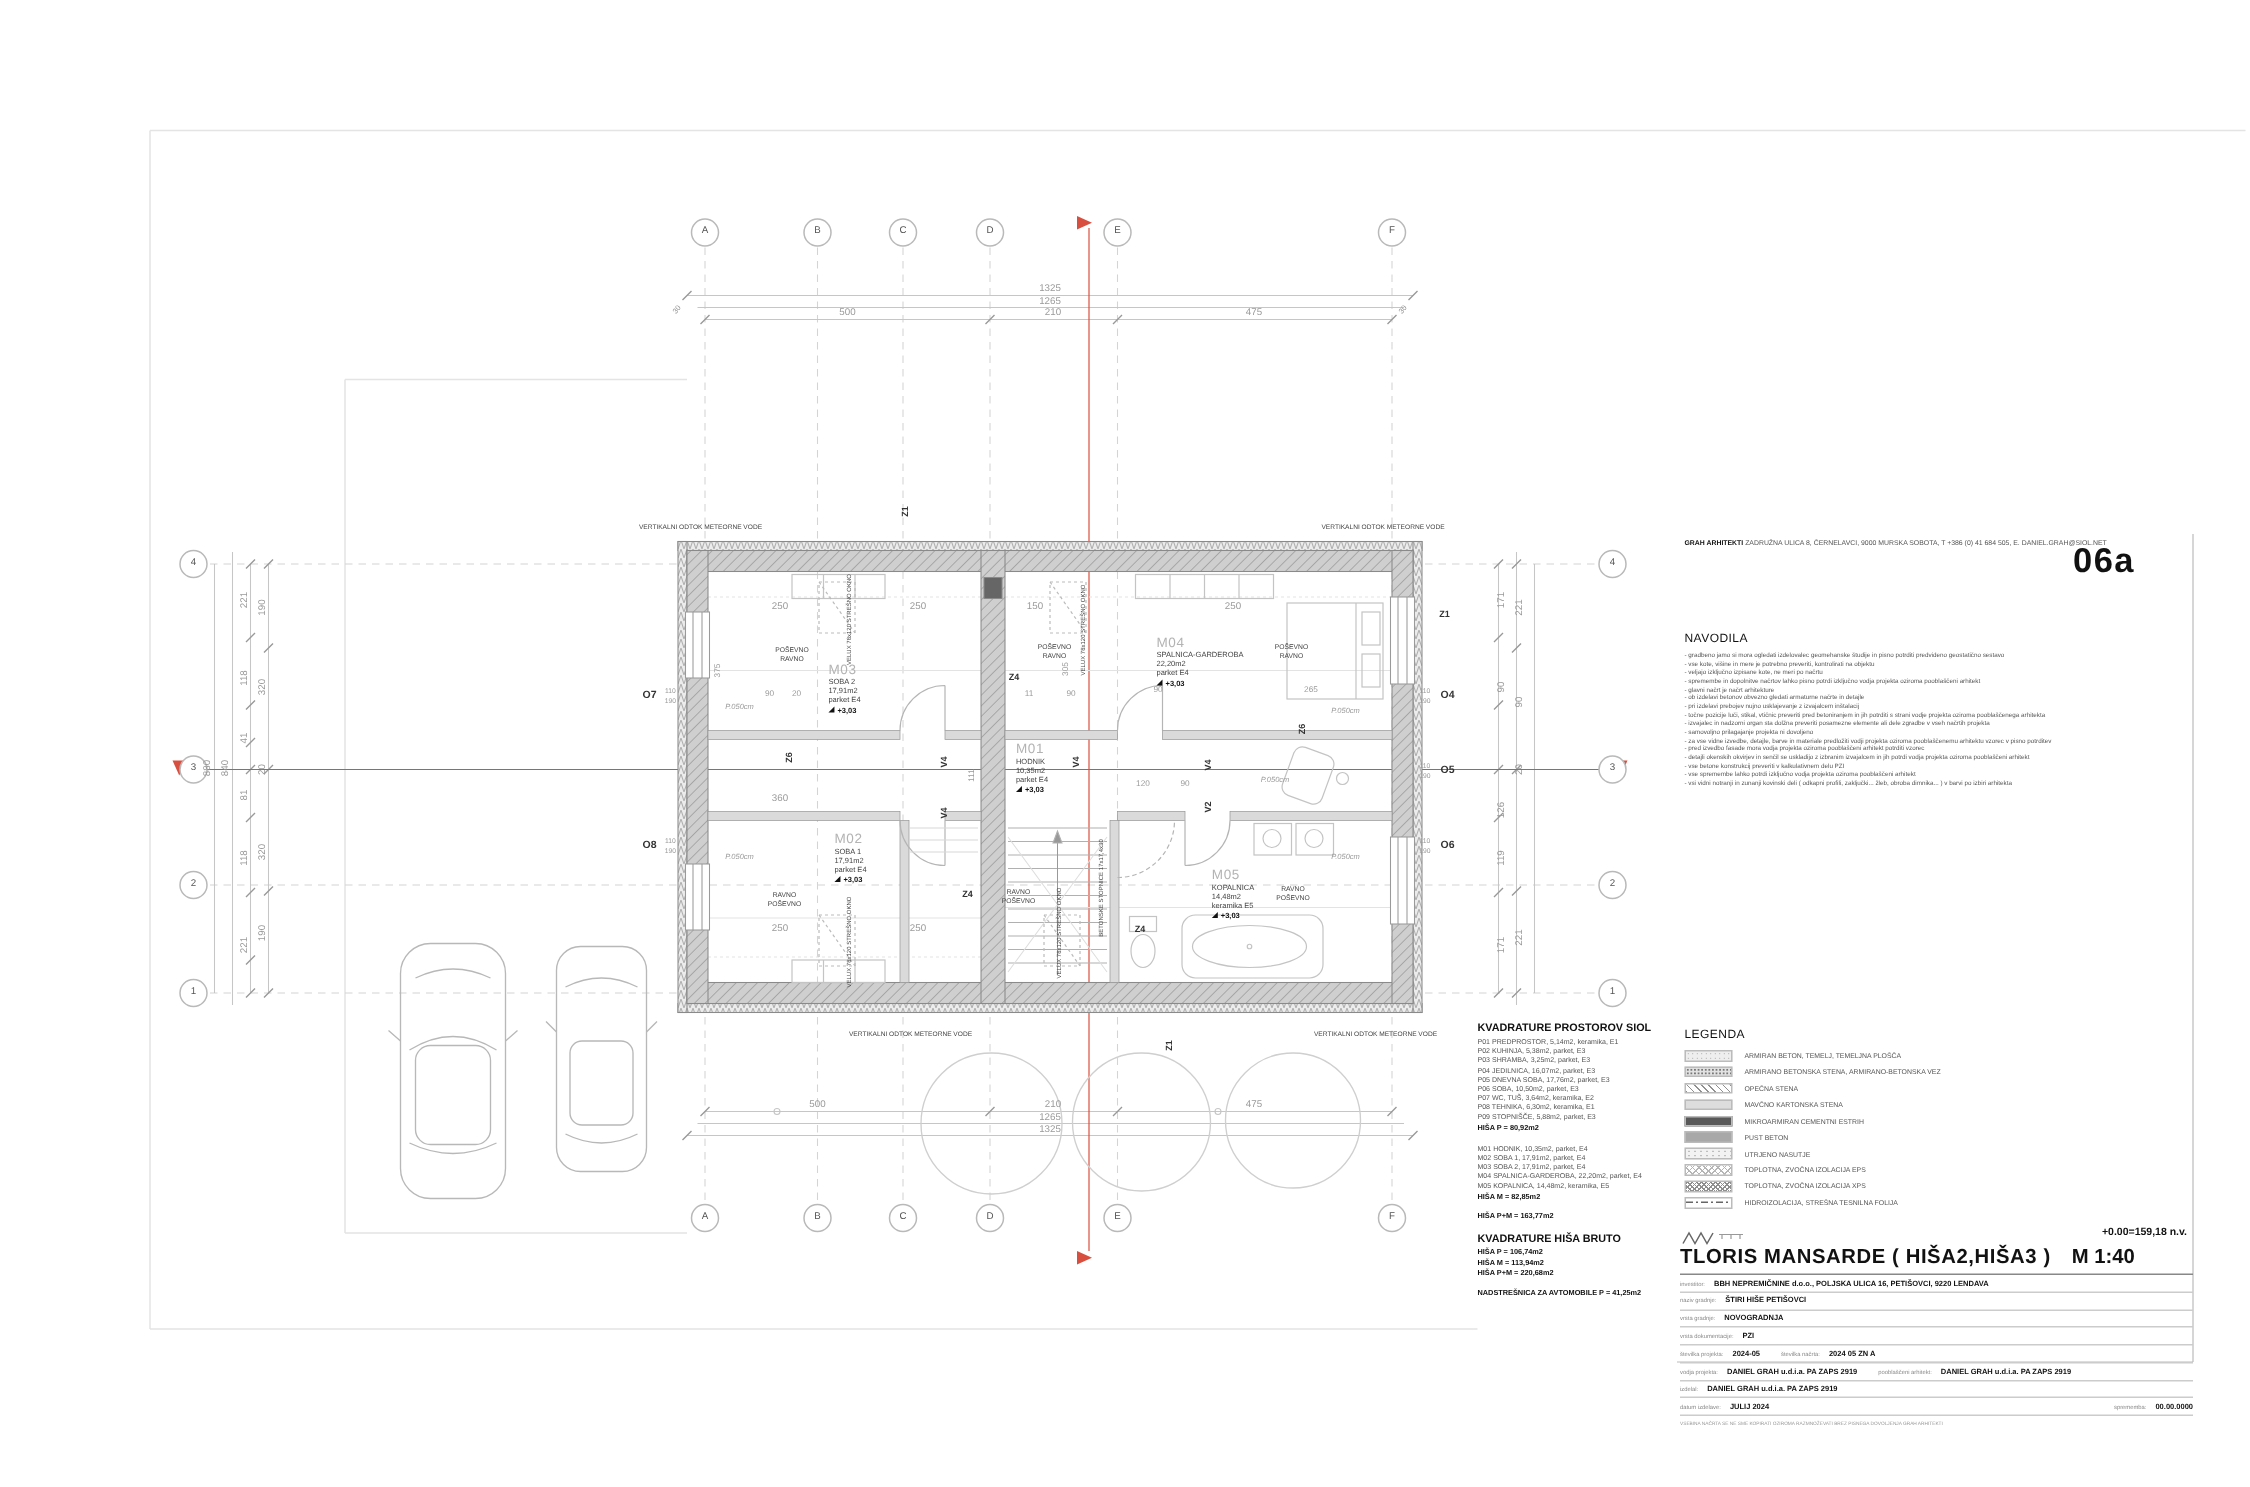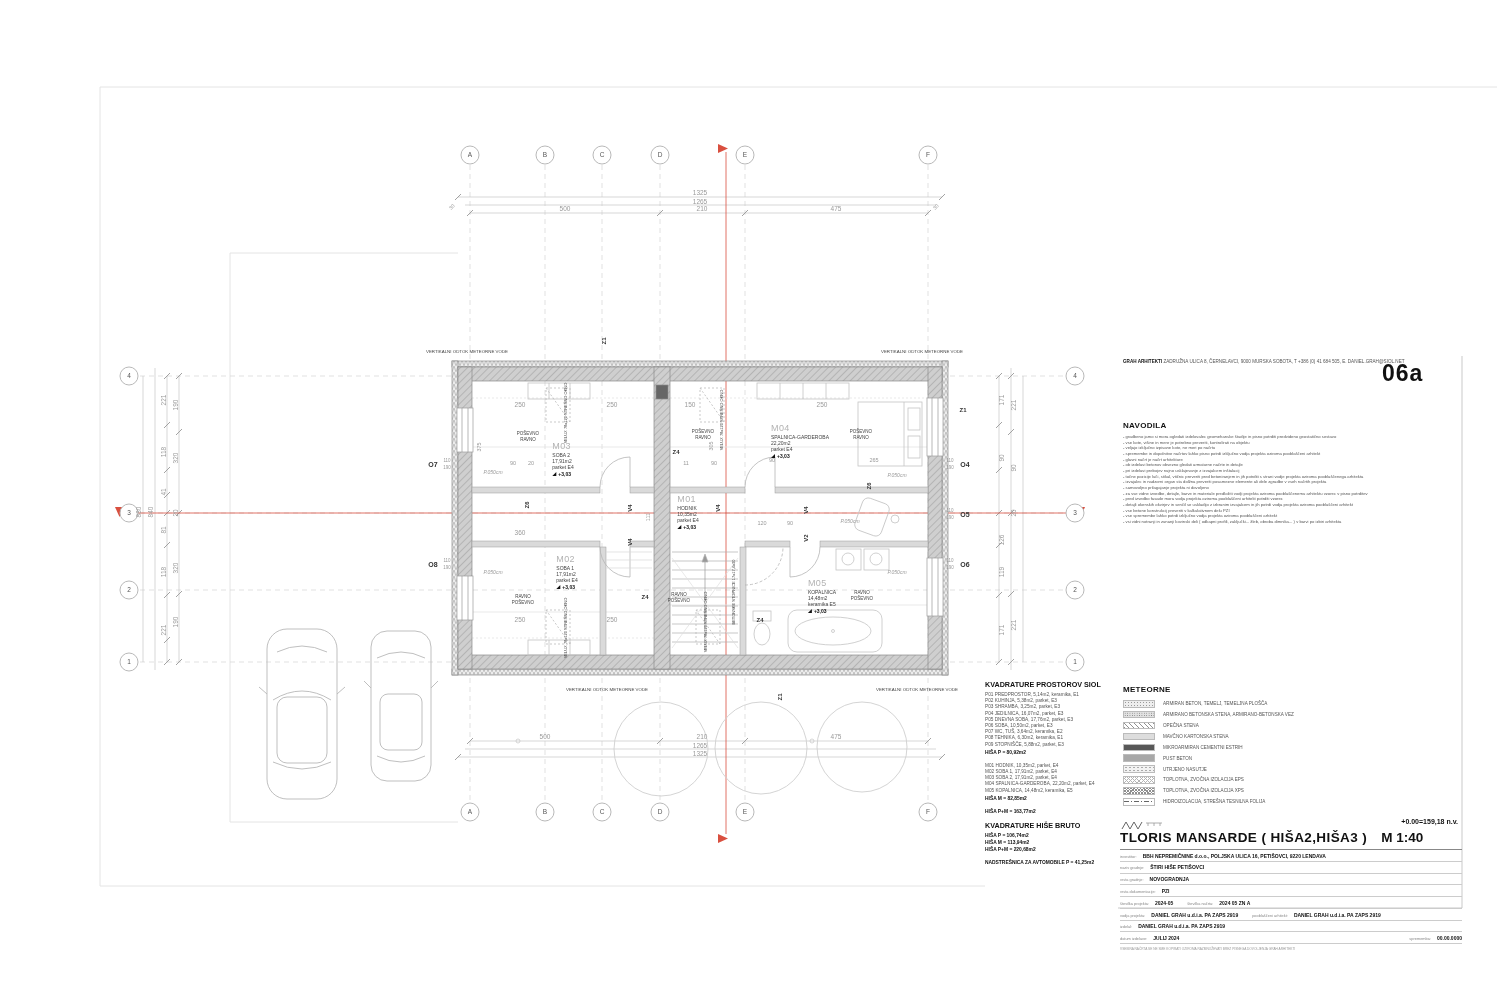--- a/index.html
+++ b/index.html
@@ -13,21 +13,21 @@
   .rcode{font-size:9px;color:#b3b3b3;letter-spacing:.4px;}
   .rline{font-size:5px;color:#444;}
   .rlevel{font-size:5px;color:#111;font-weight:700;margin-top:1px;}
   .tri{display:inline-block;width:0;height:0;border-left:4px solid transparent;
        border-bottom:4px solid #111;margin-right:2px;}
   
   .panel{position:absolute;}
   .firm{font-size:4.6px;color:#555;white-space:nowrap;}
   .firm b{color:#111;}
   .code{font-size:23px;font-weight:700;color:#111;letter-spacing:1px;}
-  .blocktitle{font-size:8px;font-weight:700;color:#111;margin-bottom:4px;letter-spacing:.3px;}
+  .blocktitle{font-size:8px;font-weight:400;color:#111;margin-bottom:4px;letter-spacing:.3px;}
   .nav-line{font-size:4.2px;color:#555;line-height:1.35;white-space:nowrap;}
   .kv{width:150px;}
   .kv-line{font-size:4.7px;color:#555;line-height:1.32;white-space:nowrap;}
   .kv-total{font-size:4.9px;color:#111;font-weight:700;line-height:1.4;white-space:nowrap;}
   .kv-title{font-size:7.2px;font-weight:700;color:#111;margin:6px 0 3px;}
   .gap6{height:6px;}
   .lg-row{display:flex;align-items:center;margin-bottom:3.4px;}
   .sw{width:30px;height:5.5px;margin-right:8px;border:0.5px solid #bbb;flex:none;}
   .lg-label{font-size:4.6px;color:#555;white-space:nowrap;}
   .sw-stipple{background:#eee radial-gradient(#999 .5px, transparent .6px);background-size:3px 3px;}
@@ -456,32 +456,32 @@
     <div id="kv-m">
         <div class="kv-line">M01 HODNIK, 10,35m2, parket, E4</div>
         <div class="kv-line">M02 SOBA 1, 17,91m2, parket, E4</div>
         <div class="kv-line">M03 SOBA 2, 17,91m2, parket, E4</div>
         <div class="kv-line">M04 SPALNICA-GARDEROBA, 22,20m2, parket, E4</div>
         <div class="kv-line">M05 KOPALNICA, 14,48m2, keramika, E5</div>
       </div>
     <div class="kv-total" style="margin-top:2px;">HIŠA M = 82,85m2</div>
     <div class="gap6"></div>
     <div class="kv-total">HIŠA P+M = 163,77m2</div>
-    <div class="kv-title">KVADRATURE HIŠE BRUTO</div>
+    <div class="kv-title">KVADRATURE HIŠA BRUTO</div>
     <div id="kv-bruto">
         <div class="kv-total">HIŠA P = 106,74m2</div>
         <div class="kv-total">HIŠA M = 113,94m2</div>
         <div class="kv-total">HIŠA P+M = 220,68m2</div>
       </div>
     <div class="gap6"></div>
     <div class="kv-total">NADSTREŠNICA ZA AVTOMOBILE P = 41,25m2</div>
   </div>
 
   <div class="panel" style="left:1123px;top:685px;">
-    <div class="blocktitle">METEORNE</div>
+    <div class="blocktitle">LEGENDA</div>
     <div id="lg-rows" style="margin-top:6px;">
         <div class="lg-row">
           <span class="sw sw-stipple"></span>
           <span class="lg-label">ARMIRAN BETON, TEMELJ, TEMELJNA PLOŠČA</span>
         </div>
         <div class="lg-row">
           <span class="sw sw-stipple2"></span>
           <span class="lg-label">ARMIRANO BETONSKA STENA, ARMIRANO-BETONSKA VEZ</span>
         </div>
         <div class="lg-row">

